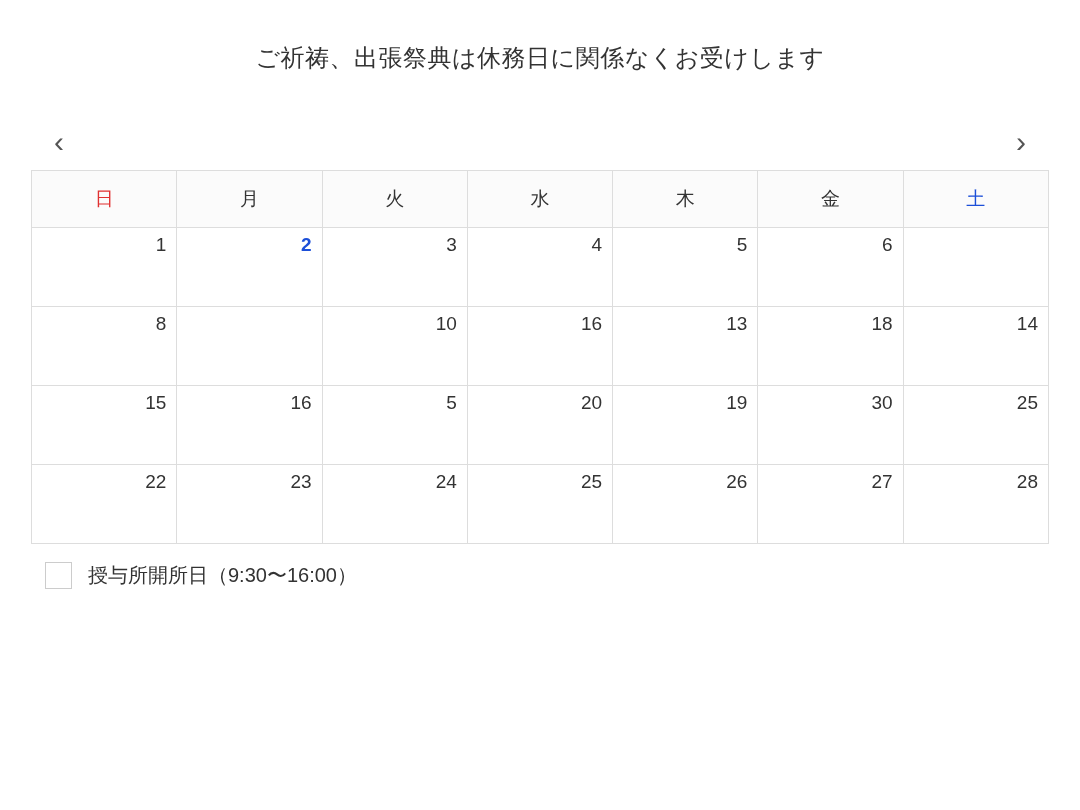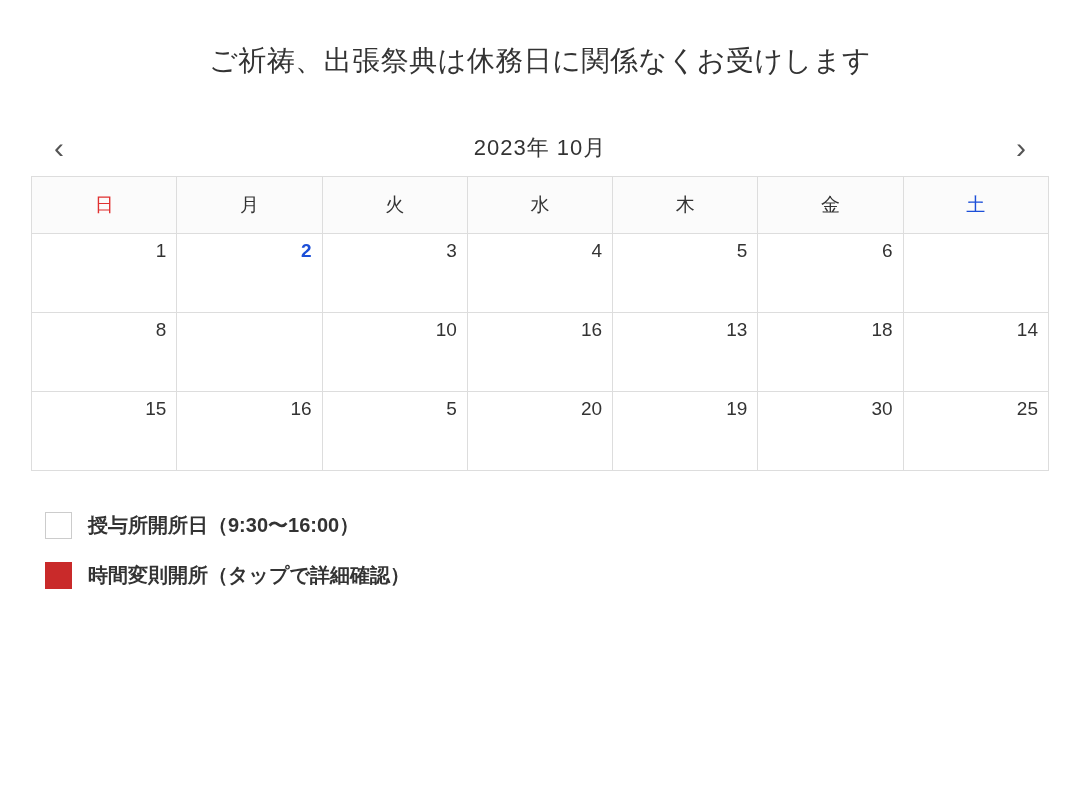--- a/index.html
+++ b/index.html
@@ -15,21 +15,21 @@
     overflow: hidden;
   }
   .page {
     position: relative;
     width: 1080px;
     height: 810px;
     box-sizing: border-box;
   }
   .headline {
     text-align: center;
-    font-size: 28px;
+    font-size: 24px;
     color: #333333;
     padding-top: 42px;
     letter-spacing: 0.5px;
     font-weight: 400;
   }
   .cal-wrap {
     margin: 0 auto;
     width: 1018px;
     padding-top: 46px;
   }
@@ -115,23 +115,22 @@
     letter-spacing: 0.5px;
   }
   .legend {
     width: 1018px;
     margin: 18px auto 0 auto;
     padding-left: 14px;
     box-sizing: border-box;
   }
   .legend-row {
     display: flex;
-    align-items: flex-end;
+    align-items: flex-start;
     height: 50px;
-    font-weight: bold;
   }
   .swatch {
     width: 27px;
     height: 27px;
     border: 1px solid #cccccc;
     box-sizing: border-box;
     margin-right: 16px;
     flex: 0 0 auto;
   }
   .swatch.white { background: #ffffff; }
@@ -146,21 +145,20 @@
 <body>
 
 <div class="page">
 
   <div class="headline">ご祈祷、出張祭典は休務日に関係なくお受けします</div>
 
   <div class="cal-wrap">
 
     <div class="cal-nav">
       <div class="nav-arrow">‹</div>
-      <div class="cal-title">2023年 10月</div>
       <div class="nav-arrow">›</div>
     </div>
 
     <table class="calendar">
       <thead>
         <tr>
           <th class="sun">日</th>
           <th>月</th>
           <th>火</th>
           <th>水</th>
@@ -238,29 +236,48 @@
             <span class="daynum">19</span>
           </td>
           <td>
             <span class="daynum">30</span>
           </td>
           <td>
             <span class="daynum">25</span>
           </td>
         </tr>
 
+        <tr>
+          <td>
+            <span class="daynum">22</span>
+          </td>
+          <td>
+            <span class="daynum">23</span>
+          </td>
+          <td>
+            <span class="daynum">24</span>
+          </td>
+          <td class="off">
+            <span class="daynum">25</span>
+          </td>
+          <td class="off">
+            <span class="daynum">26</span>
+          </td>
+          <td>
+            <span class="daynum">27</span>
+          </td>
+          <td>
+            <span class="daynum">28</span>
+          </td>
+        </tr>
 
       </tbody>
     </table>
   </div>
 
   <div class="legend">
     <div class="legend-row">
       <span class="swatch white"></span>
       <span class="legend-label">授与所開所日（9:30〜16:00）</span>
     </div>
-    <div class="legend-row">
-      <span class="swatch red"></span>
-      <span class="legend-label">時間変則開所（タップで詳細確認）</span>
-    </div>
   </div>
 
 </div>
 
 </body></html>

